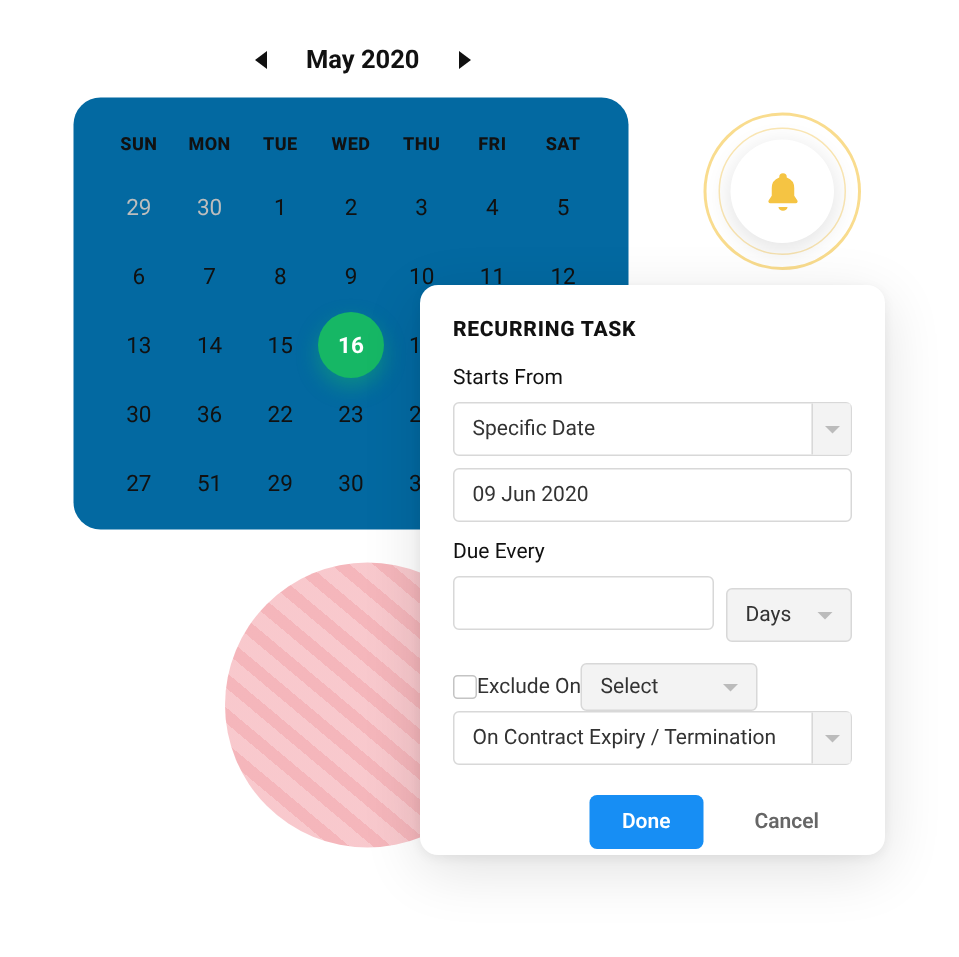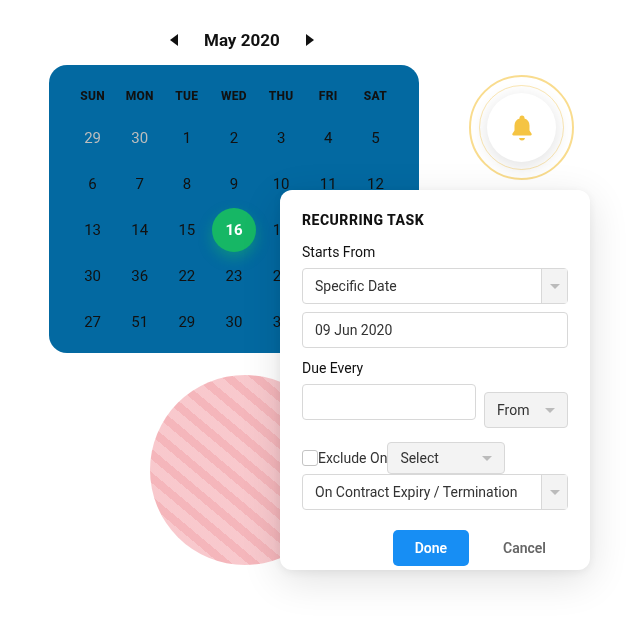--- a/index.html
+++ b/index.html
@@ -198,21 +198,21 @@
   <div class="field">
     <span>09 Jun 2020</span>
   </div>
 
   <div class="lbl">Due Every</div>
   <div class="row">
     <div class="field">
       <span></span>
     </div>
     <div class="field unit">
-      <span>From</span>
+      <span>Days</span>
       <div class="caret">
           <div></div>
         </div>
     </div>
   </div>
 
   <div class="exclude-row">
     <div class="chk"></div>
     <span class="txt">Exclude On</span>
     <div class="field sel" style="background:#f3f3f3">

